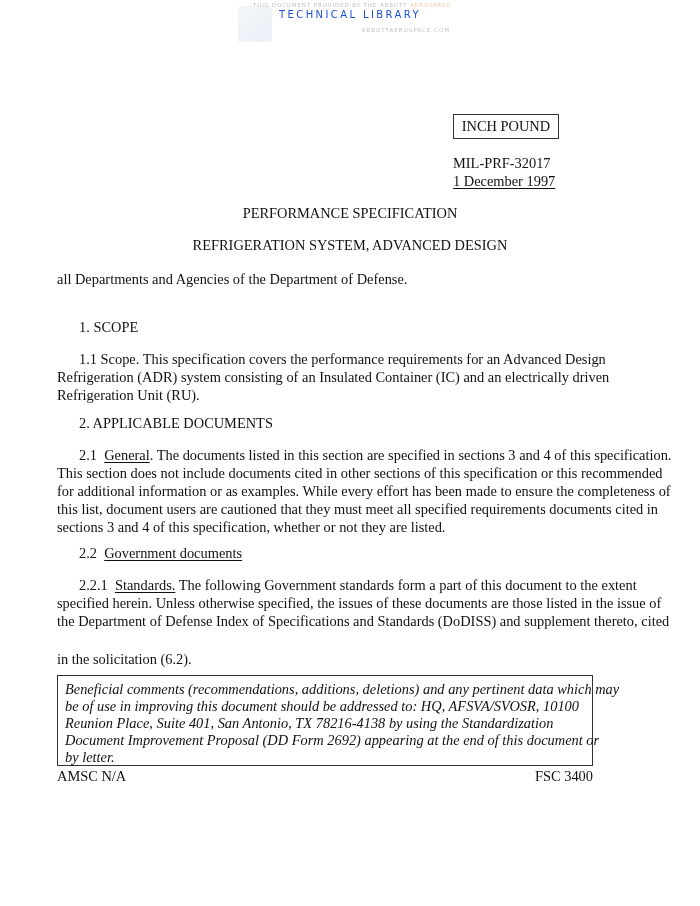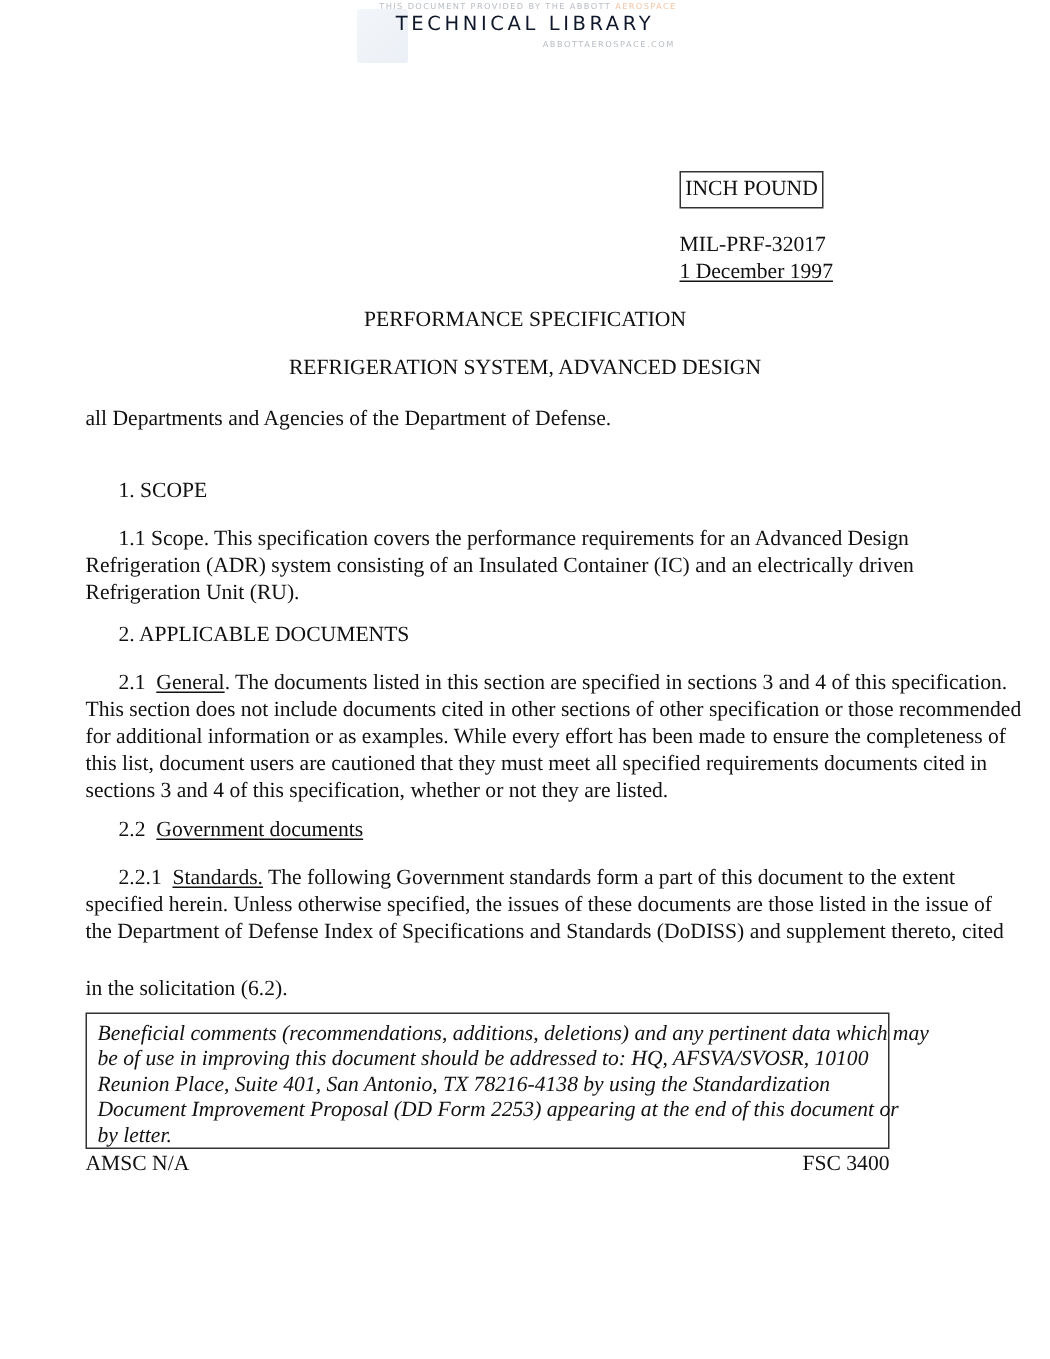--- a/index.html
+++ b/index.html
@@ -18,34 +18,34 @@
     opacity: .55; border-radius: 2px;
   }
   .wm-line1 {
     position: absolute; left: 4px; top: 2px; width: 232px;
     font-family: "DejaVu Sans", sans-serif; font-size: 5.5px; letter-spacing: .9px;
     text-transform: uppercase; color: #b9bec6; white-space: nowrap; text-align: center;
   }
   .wm-line1 .accent { color: #f3c6a6; }
   .wm-line2 {
     position: absolute; left: 0; top: 9px; width: 236px; text-align: center;
-    font-family: "DejaVu Sans", sans-serif; font-size: 13px; letter-spacing: 2.4px;
-    color: #0f172a; white-space: nowrap;
+    font-family: "DejaVu Sans", sans-serif; font-size: 10px; letter-spacing: 2.4px;
+    color: #1d4ed8; white-space: nowrap;
   }
   .wm-line3 {
     position: absolute; right: 18px; top: 27px;
     font-family: "DejaVu Sans", sans-serif; font-size: 5.5px; letter-spacing: 1px;
     color: #b9bec6; white-space: nowrap;
   }
 
   .t { position: absolute; font-size: 14.4px; line-height: 18px; white-space: nowrap; }
   .u { text-decoration: underline; text-underline-offset: 2px; }
 
   .inch-box {
-    position: absolute; left: 453px; top: 114px; width: 96px; height: 25px;
+    position: absolute; left: 453px; top: 114px; width: 106px; height: 25px;
     border: 1.3px solid #333; box-sizing: border-box;
     display: flex; align-items: center; justify-content: center;
     font-size: 14.4px;
   }
 
   .center { left: 0; width: 700px; text-align: center; }
 
   .para { position: absolute; left: 57px; width: 590px; font-size: 14.4px; line-height: 18.1px; }
   .para .ind { display: inline-block; width: 22px; }
 
@@ -90,41 +90,41 @@
   <div class="para" style="top:350px;">
     <div style="white-space:nowrap;"><span class="ind"></span><span>1.1 Scope.</span><span>  This specification covers the performance requirements for an Advanced Design</span></div>
     <div style="white-space:nowrap;">Refrigeration (ADR) system consisting of an Insulated Container (IC) and an electrically driven</div>
     <div style="white-space:nowrap;">Refrigeration Unit (RU).</div>
   </div>
 
   <div class="t" style="left:79px; top:414px;">2.  APPLICABLE DOCUMENTS</div>
 
   <div class="para" style="top:446px;">
     <div style="white-space:nowrap;"><span class="ind"></span><span>2.1</span>&nbsp;&nbsp;<span class="u">General</span><span>.  The documents listed in this section are specified in sections 3 and 4 of this specification.</span></div>
-    <div style="white-space:nowrap;">This section does not include documents cited in other sections of other specification or those recommended</div>
+    <div style="white-space:nowrap;">This section does not include documents cited in other sections of this specification or this recommended</div>
     <div style="white-space:nowrap;">for additional information or as examples.  While every effort has been made to ensure the completeness of</div>
     <div style="white-space:nowrap;">this list, document users are cautioned that they must meet all specified requirements documents cited in</div>
     <div style="white-space:nowrap;">sections 3 and 4 of this specification, whether or not they are listed.</div>
   </div>
 
   <div class="t" style="left:79px; top:544px;">
     <span>2.2</span>&nbsp;&nbsp;<span class="u">Government documents</span>
   </div>
 
   <div class="para" style="top:576px;">
     <div style="white-space:nowrap;"><span class="ind"></span><span>2.2.1</span>&nbsp;&nbsp;<span class="u">Standards.</span><span>  The following Government standards form a part of this document to the extent</span></div>
     <div style="white-space:nowrap;">specified herein.  Unless otherwise specified, the issues of these documents are those listed in the issue of</div>
     <div style="white-space:nowrap;">the Department of Defense Index of Specifications and Standards (DoDISS) and supplement thereto, cited</div>
     <div style="white-space:nowrap;margin-top:20px;">in the solicitation (6.2).</div>
   </div>
 
   <div class="comment-box">
     <span>Beneficial comments (recommendations, additions, deletions) and any pertinent data which may</span>
     <span>be of use in improving this document should be addressed to: HQ, AFSVA/SVOSR, 10100</span>
     <span>Reunion Place, Suite 401, San Antonio, TX 78216-4138 by using the Standardization</span>
-    <span>Document Improvement Proposal (DD Form 2253) appearing at the end of this document or</span>
+    <span>Document Improvement Proposal (DD Form 2692) appearing at the end of this document or</span>
     <span>by letter.</span>
   </div>
 
   <div class="t" style="left:57px; top:767px;">AMSC N/A</div>
   <div class="t" style="left:535px; top:767px;">FSC 3400</div>
 
 </div>
 
 </body></html>

